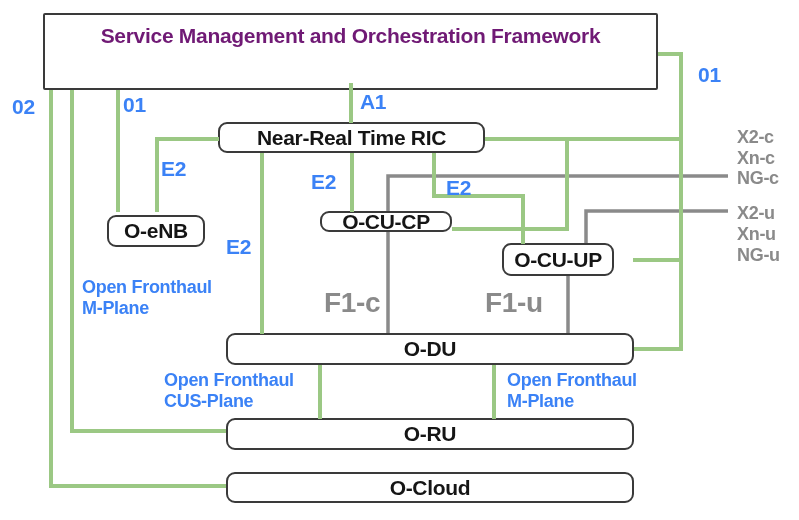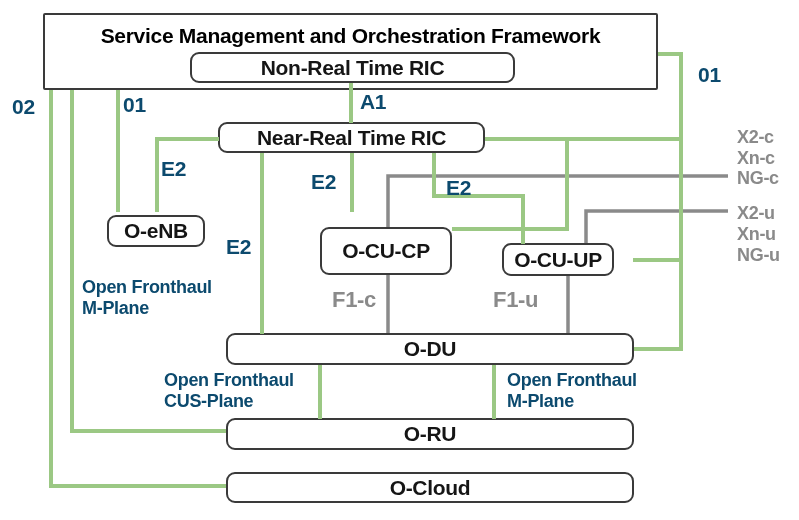--- a/index.html
+++ b/index.html
@@ -10,55 +10,52 @@
   .boxes{z-index:2;}
   .over{z-index:3;}
   .labels{z-index:4;}
   .box{
     position:absolute;box-sizing:border-box;background:#ffffff;
     border:2px solid #3a3a3a;border-radius:9px;
     display:flex;align-items:center;justify-content:center;
     font-weight:bold;font-size:21px;color:#151515;letter-spacing:-0.3px;
   }
   .box.square{border-radius:2px;display:block;}
-  .smo-title{margin-top:9px;text-align:center;font-weight:bold;font-size:21px;color:#000000;}
+  .smo-title{margin-top:9px;text-align:center;font-weight:bold;font-size:21px;color:#701a75;}
   .lbl{position:absolute;font-weight:bold;line-height:1.05;white-space:nowrap;letter-spacing:-0.3px;}
-  .green{color:#0c4a6e;}
+  .green{color:#3b82f6;}
   .gray{color:#8a8a8a;text-align:right;}
   .fs21{font-size:21px;}
-  .fs22{font-size:22px;margin-left:8px;}
+  .fs22{font-size:28px;}
   .fs18{font-size:18px;}
   .two-line{line-height:21px;}
   svg{display:block;}
 </style>
 </head>
 <body>
 
 <div class="stage">
 
   <svg class="layer under" width="799" height="520" viewBox="0 0 799 520">
     <path d="M 728 176 L 388 176 L 388 334" stroke="#8a8a8a" stroke-width="3.5" fill="none"></path>
     <path d="M 728 211 L 586 211 L 586 244" stroke="#8a8a8a" stroke-width="3.5" fill="none"></path>
     <path d="M 568 276 L 568 334" stroke="#8a8a8a" stroke-width="3.5" fill="none"></path>
   </svg>
 
   <div class="layer boxes">
     <div class="box square" style="left:43px;top:13px;width:615px;height:77px;">
       <div class="smo-title">Service Management and Orchestration Framework</div>
     </div>
-    <div class="box" style="left:190px;top:52px;width:325px;height:31px;">
-      <span>Non-Real Time RIC</span>
-    </div>
     <div class="box" style="left:218px;top:122px;width:267px;height:31px;">
       <span>Near-Real Time RIC</span>
     </div>
     <div class="box" style="left:107px;top:215px;width:98px;height:32px;">
       <span>O-eNB</span>
     </div>
-    <div class="box" style="left:320px;top:211px;width:132px;height:48px;margin-top:16px;">
+    <div class="box" style="left:320px;top:211px;width:132px;height:21px;">
       <span>O-CU-CP</span>
     </div>
     <div class="box" style="left:502px;top:243px;width:112px;height:33px;">
       <span>O-CU-UP</span>
     </div>
     <div class="box" style="left:226px;top:333px;width:408px;height:32px;">
       <span>O-DU</span>
     </div>
     <div class="box" style="left:226px;top:418px;width:408px;height:32px;">
       <span>O-RU</span>

